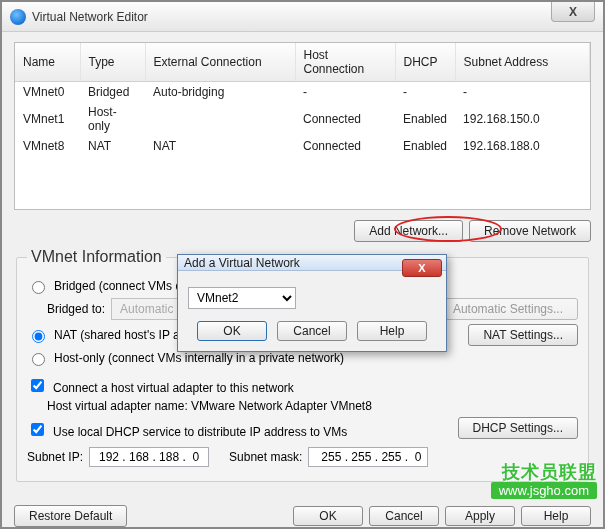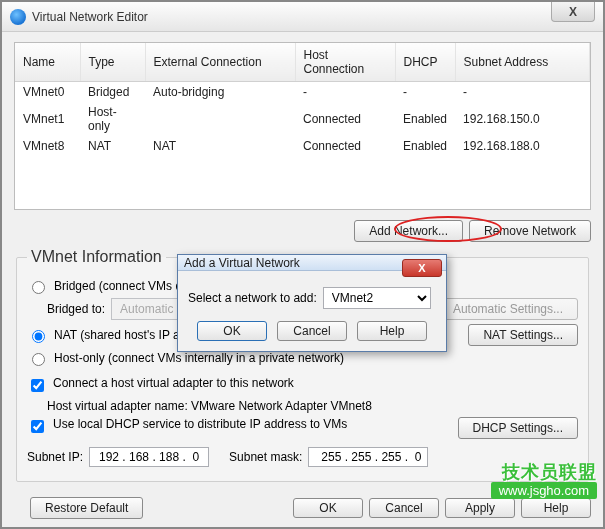--- a/index.html
+++ b/index.html
@@ -85,24 +85,24 @@
     background: #fff;
   }
   select.field {
     border: 1px solid #abadb3;
     padding: 2px 4px;
     font-family: inherit; font-size: 12px;
     background: #fff;
   }
   select.field:disabled, input.field:disabled { background:#f1f1f1; color:#888; }
   .right-btn-cell { margin-left:auto; }
-  .checkbox-row { display:flex; align-items:flex-start; gap:6px; margin:4px 0; }
+  .checkbox-row { display:flex; align-items:flex-end; gap:6px; margin:4px 0; }
   .bottom-bar {
-    position:absolute; left:12px; right:12px; bottom:8px;
-    display:flex; align-items:center; gap:6px;margin-left:16px;
+    position:absolute; left:12px; right:12px; bottom:0;
+    display:flex; align-items:center; gap:6px;
   }
   .bottom-bar .spacer { flex:1; }
   .red-oval {
     position:absolute;
     border: 2px solid #d22;
     border-radius: 50%/50%;
     pointer-events:none;
   }
   
   .dialog {
@@ -277,21 +277,20 @@
 <div class="red-oval" style="left:324px; top:286px; width:118px; height:24px"></div>
 <div class="red-oval" style="left:192px; top:312px; width:70px; height:26px"></div>
 
 <div class="dialog">
   <div class="dlg-title">
     <span>Add a Virtual Network</span>
     <div class="dlg-close">X</div>
   </div>
   <div class="dlg-body">
     <div class="form-row">
-      <label>Select a network to add:</label>
       <select class="field" style="width:108px">
         <option>VMnet2</option>
       </select>
     </div>
     <div class="dlg-btn-row">
       <button class="win small" style="border-color:#2a6fb5">OK</button>
       <button class="win small">Cancel</button>
       <button class="win small">Help</button>
     </div>
   </div>

